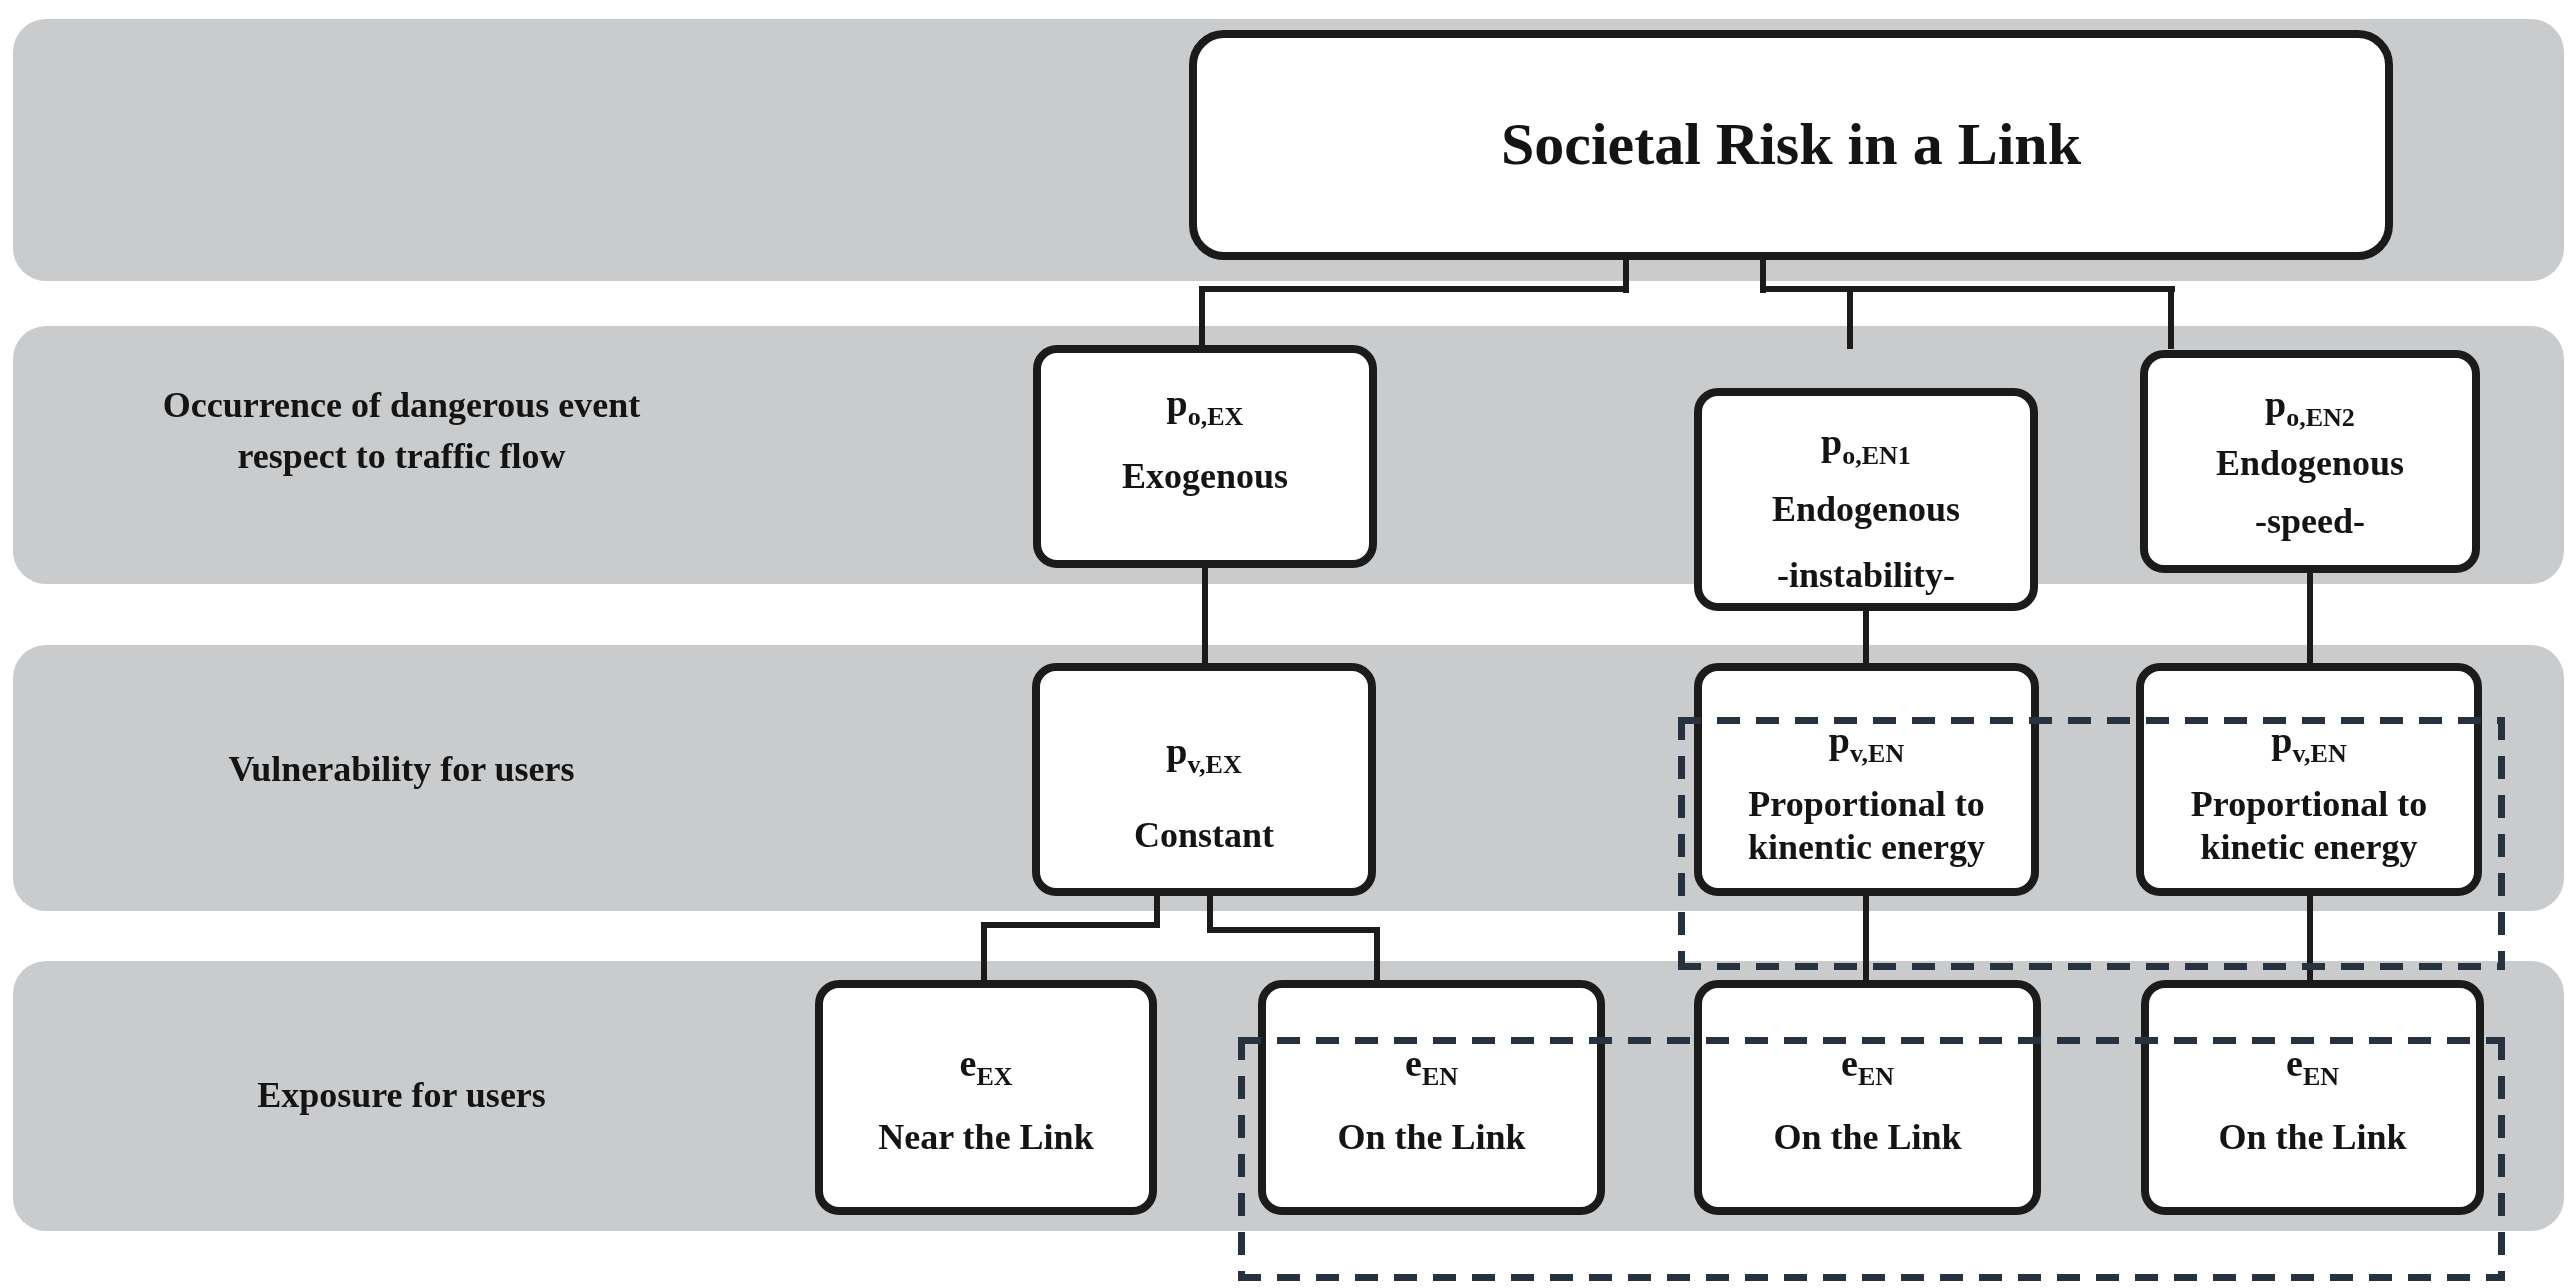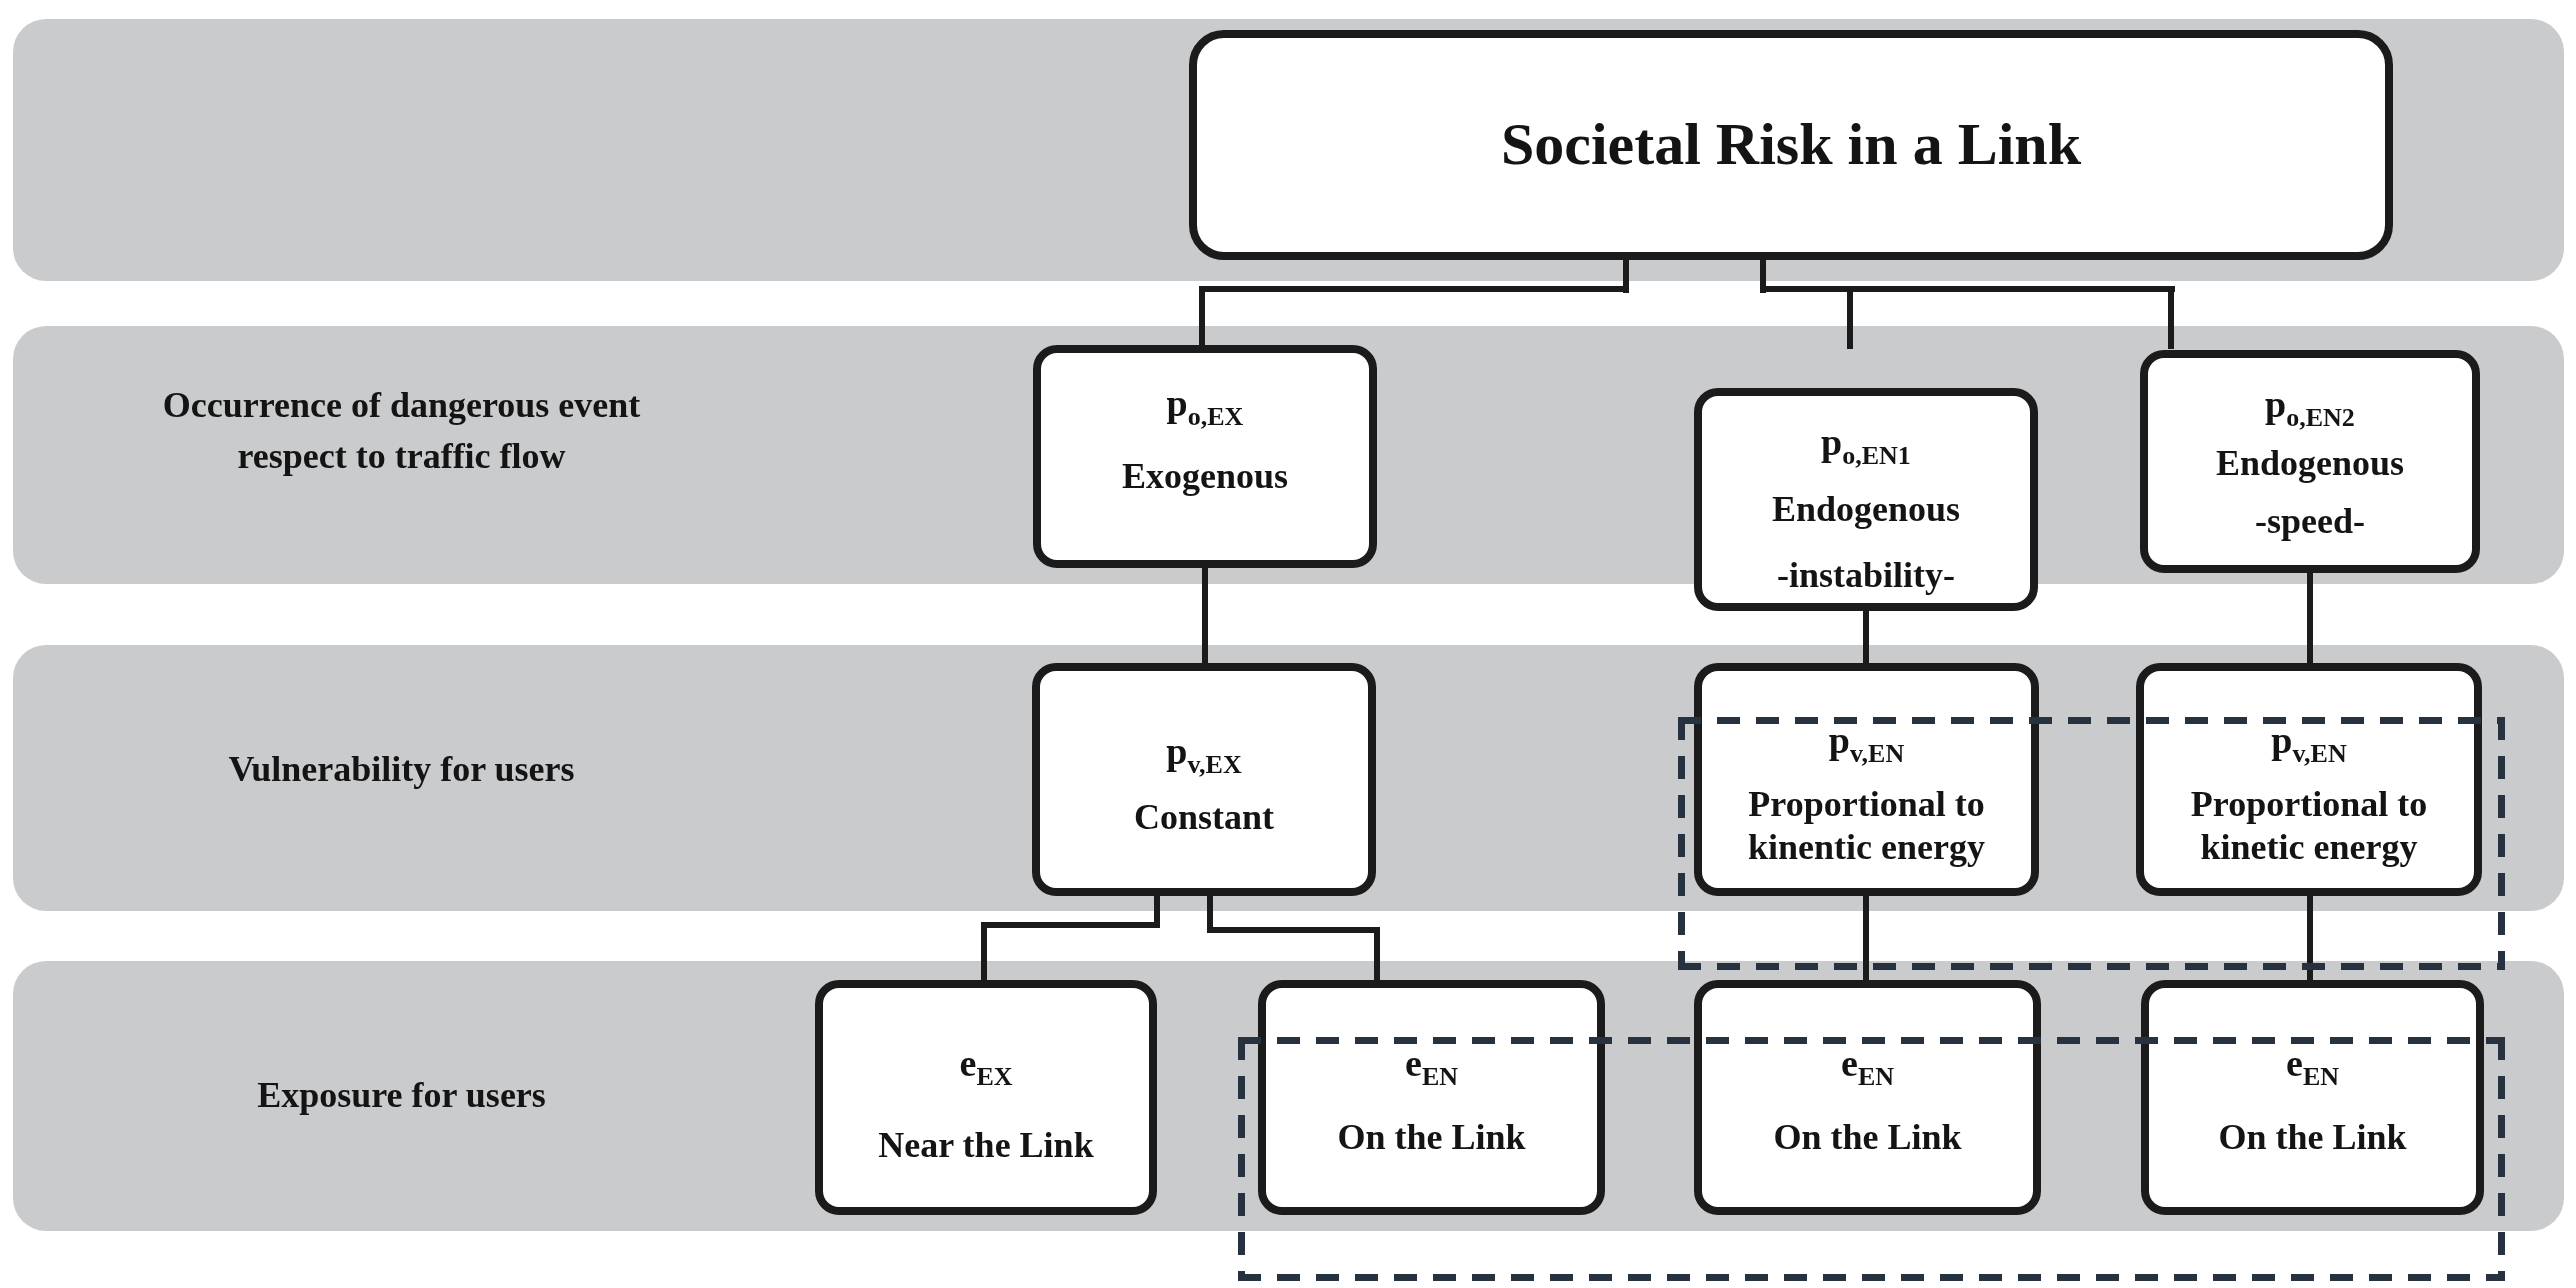--- a/index.html
+++ b/index.html
@@ -121,40 +121,40 @@
     <span class="p-line"><span>p</span><sub>o,EN1</sub></span>
     <span class="name">Endogenous</span>
     <span class="name">-instability-</span>
   </div>
   <div class="node" style="left:2140px;top:350px;width:340px;height:223px;padding-top:26px;row-gap:16px;">
     <span class="p-line"><span>p</span><sub>o,EN2</sub></span>
     <span class="name">Endogenous</span>
     <span class="name">-speed-</span>
   </div>
 
-  <div class="node" style="left:1032px;top:663px;width:344px;height:233px;padding-top:60px;row-gap:23px;">
+  <div class="node" style="left:1032px;top:663px;width:344px;height:233px;padding-top:60px;row-gap:41px;">
     <span class="p-line"><span>p</span><sub>v,EX</sub></span>
     <span class="name">Constant</span>
   </div>
   <div class="node" style="left:1694px;top:663px;width:345px;height:233px;padding-top:49px;row-gap:21.3px;">
     <span class="p-line"><span>p</span><sub>v,EN</sub></span>
     <span class="namegroup">
       <span class="name">Proportional to</span>
       <span class="name">kinentic energy</span>
     </span>
   </div>
   <div class="node" style="left:2136px;top:663px;width:346px;height:233px;padding-top:49px;row-gap:21.3px;">
     <span class="p-line"><span>p</span><sub>v,EN</sub></span>
     <span class="namegroup">
       <span class="name">Proportional to</span>
       <span class="name">kinetic energy</span>
     </span>
   </div>
 
-  <div class="node" style="left:815px;top:980px;width:342px;height:235px;padding-top:55px;row-gap:39px;">
+  <div class="node" style="left:815px;top:980px;width:342px;height:235px;padding-top:55px;row-gap:31px;">
     <span class="p-line"><span>e</span><sub>EX</sub></span>
     <span class="name">Near the Link</span>
   </div>
   <div class="node" style="left:1258px;top:980px;width:347px;height:235px;padding-top:55px;row-gap:31px;">
     <span class="p-line"><span>e</span><sub>EN</sub></span>
     <span class="name">On the Link</span>
   </div>
   <div class="node" style="left:1694px;top:980px;width:347px;height:235px;padding-top:55px;row-gap:31px;">
     <span class="p-line"><span>e</span><sub>EN</sub></span>
     <span class="name">On the Link</span>

